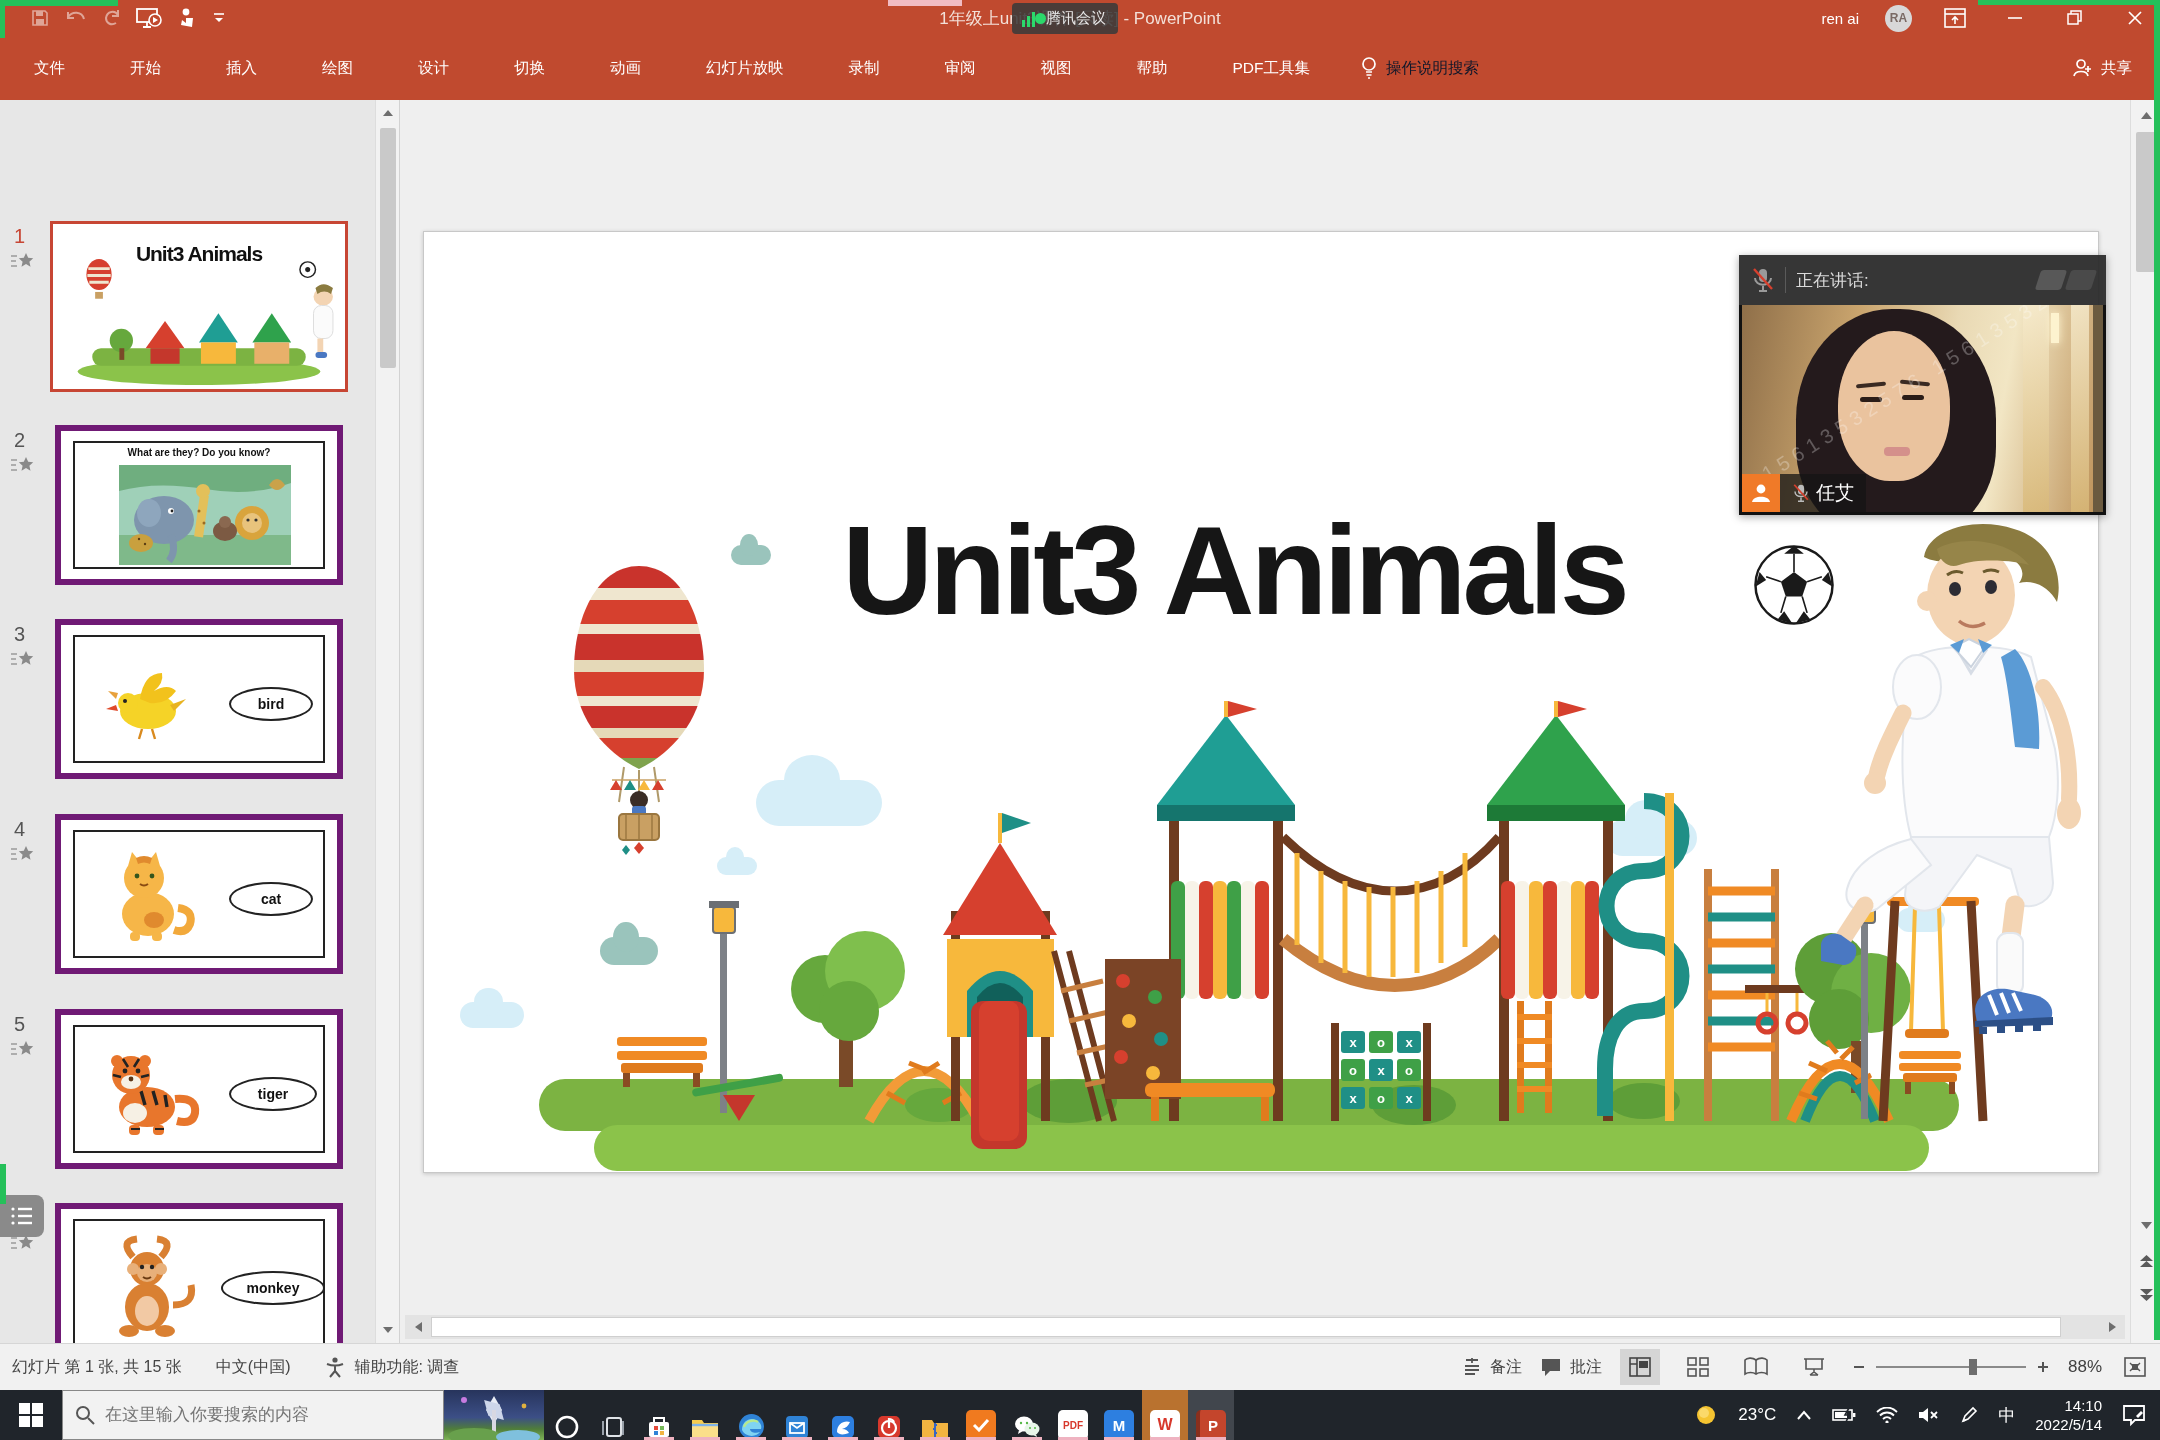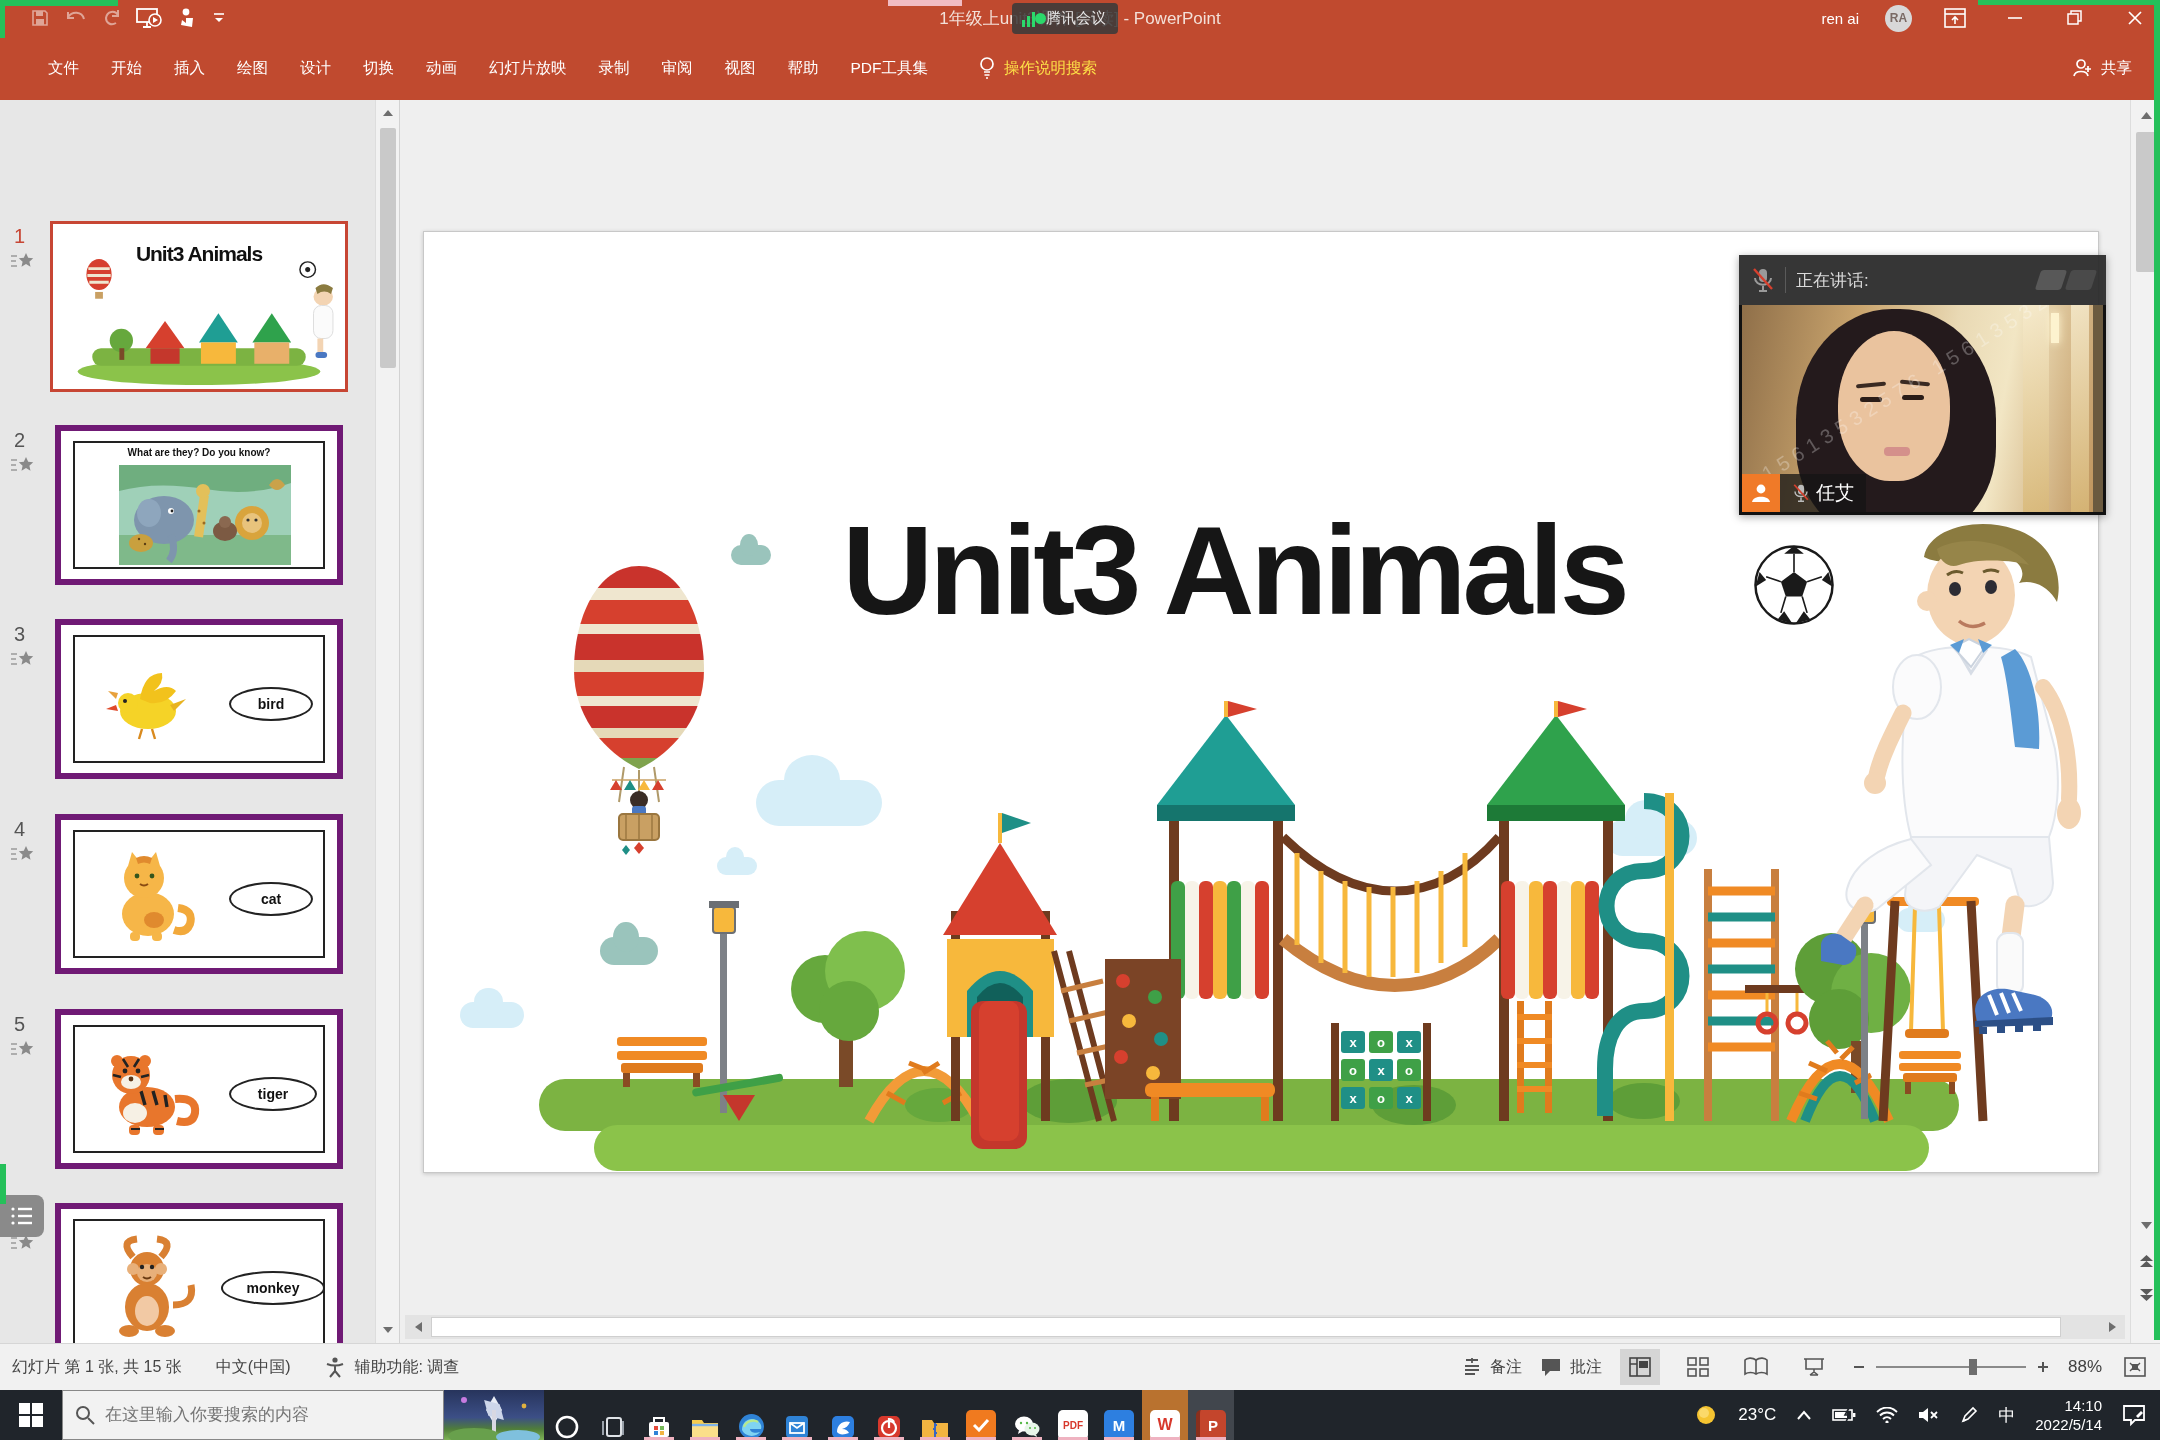--- a/index.html
+++ b/index.html
@@ -25,23 +25,23 @@
                border-radius:4px; display:flex; align-items:center; z-index:60; }
   .meet-pill .label { color:#E8E8E8; font-size:15px; }
   .bars { display:flex; align-items:flex-end; gap:2px; height:16px; }
   .bars i { width:3px; background:#2BD96B; display:block; }
   .gdot { width:11px; height:11px; border-radius:50%; background:#2BD96B; }
   .pinkstrip { position:absolute; left:888px; top:0; width:74px; height:6px; background:rgba(246,201,212,.9); z-index:59; }
   .gb { position:absolute; background:#25C05A; z-index:70; }
 
   
   .ribbon { position:absolute; left:0; top:36px; width:2160px; height:64px; background:#C04A2F; display:flex; align-items:center; }
-  .tabs { display:flex; padding-left:32px; }
+  .tabs { display:flex; padding-left:18px;gap:33px; }
   .tab { color:#fff; font-size:15.5px; padding:0 16px; height:64px; display:flex; align-items:center; white-space:nowrap; }
-  .tellme { display:flex; align-items:center; gap:8px; margin-left:34px; color:#fde047; font-size:15.5px; }
+  .tellme { display:flex; align-items:center; gap:8px; margin-left:34px; color:#0f172a; font-size:15.5px; }
   .share { position:absolute; right:28px; top:0; height:64px; display:flex; align-items:center; gap:7px; color:#fff; font-size:15.5px; }
 
   
   .panel { position:absolute; left:0; top:100px; width:400px; height:1243px; background:#E7E7E7; overflow:hidden; border-right:1px solid #D2D2D2; }
   .pscroll { position:absolute; right:0; top:0; width:24px; height:100%; background:#F2F2F2; border-left:1px solid #DDD; }
   .pscroll .thumbbar { position:absolute; left:4px; top:28px; width:16px; height:240px; background:#C9C9C9; border-radius:2px; }
   .arrbtn { position:absolute; left:0; width:24px; height:22px; display:flex; align-items:center; justify-content:center; }
   .thumb { position:absolute; background:#fff; border:6px solid #701a75; }
   .thumb.sel { border:3px solid #C74634; }
   .tnum { position:absolute; left:14px; width:24px; text-align:left; font-size:20px; color:#555; }

